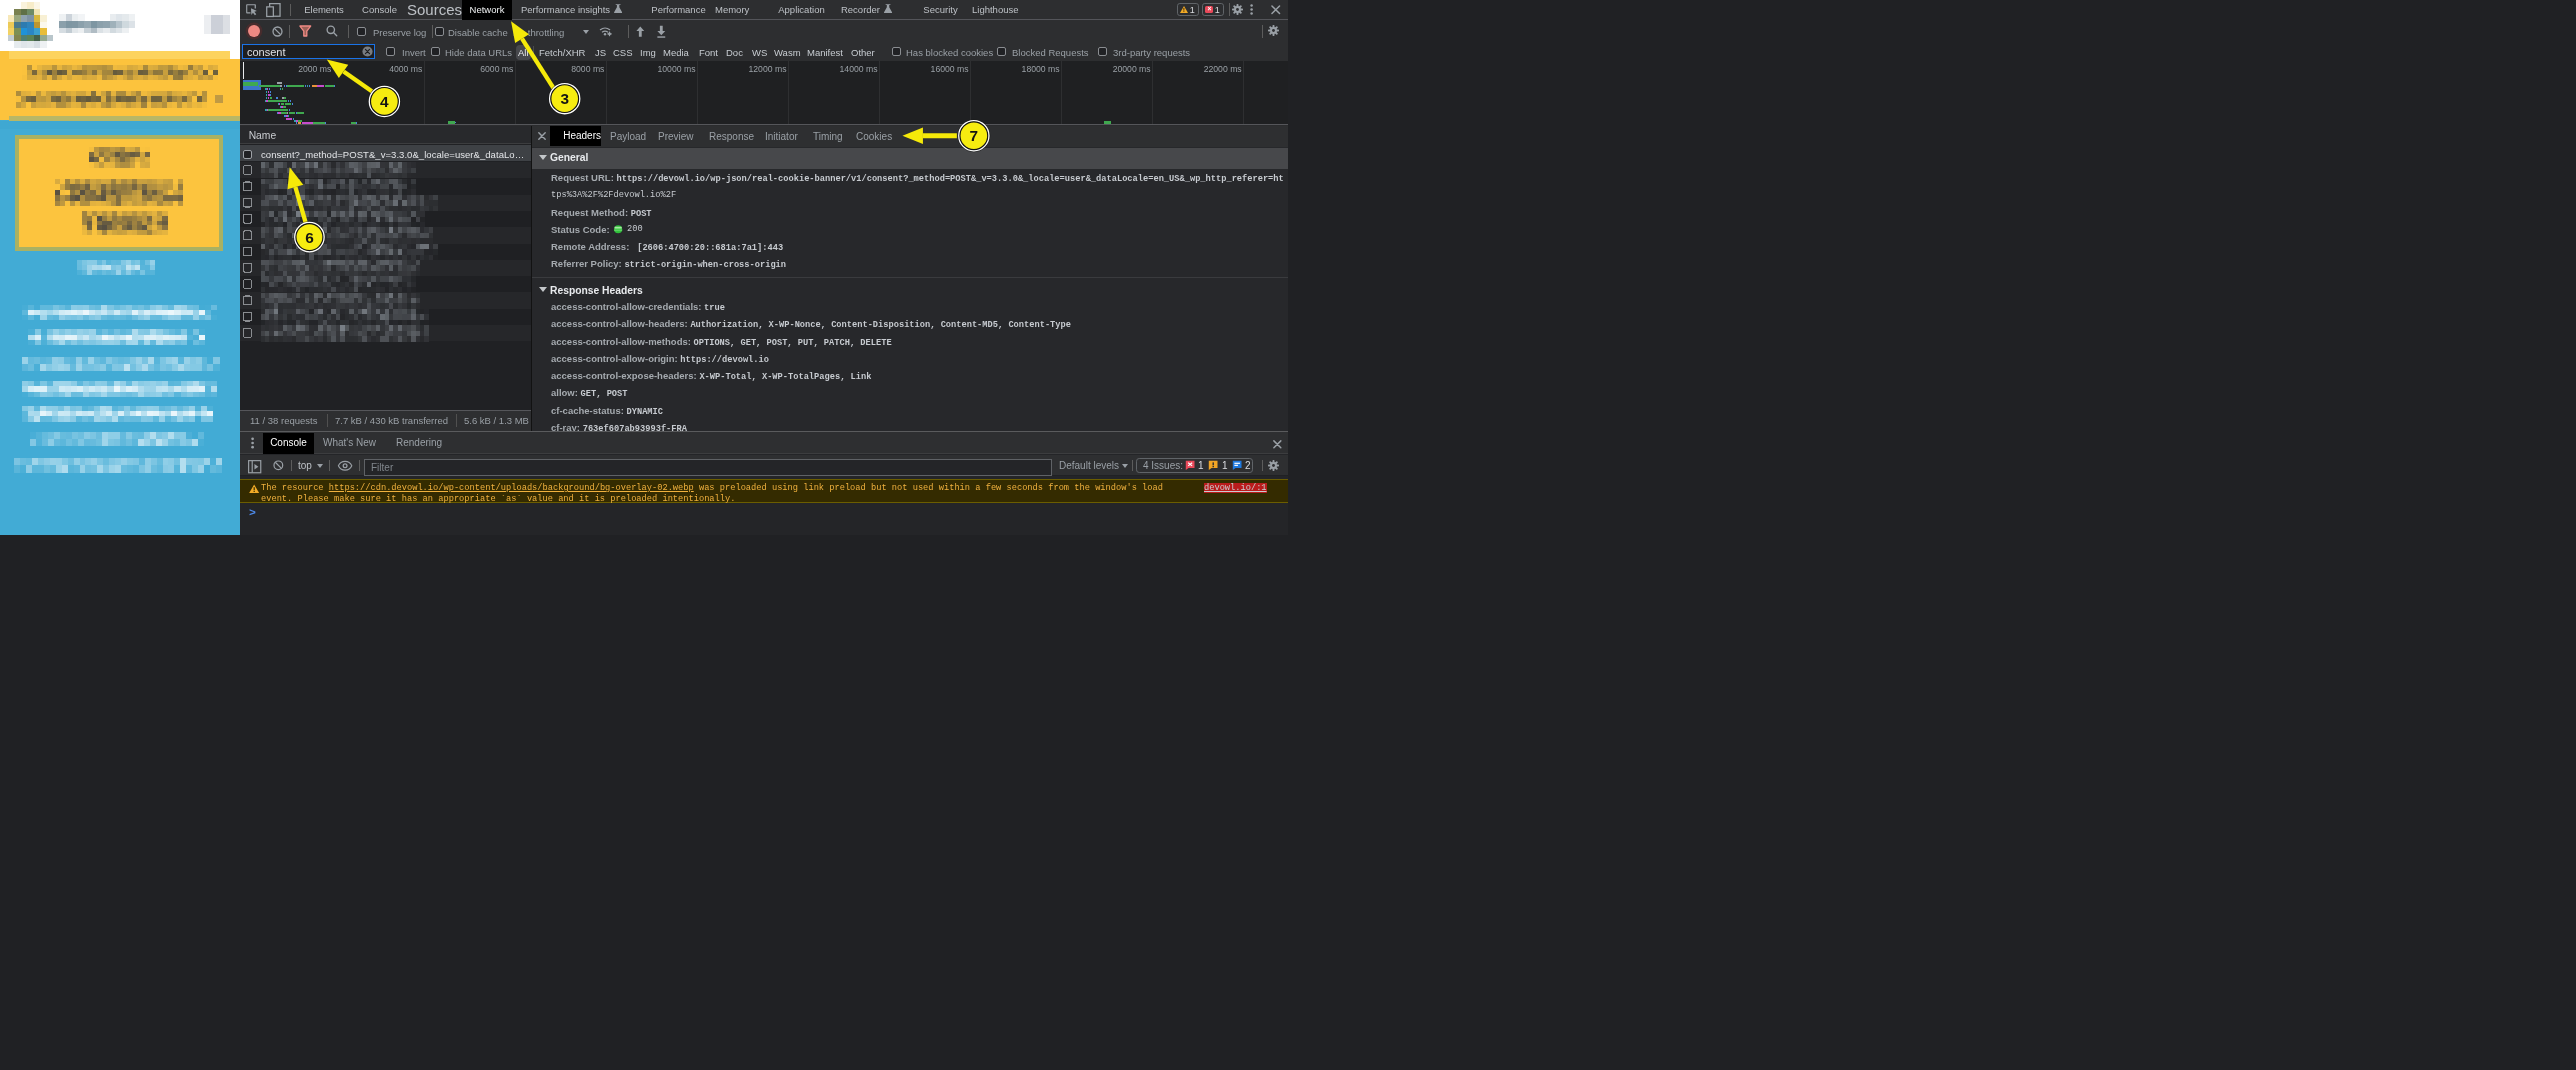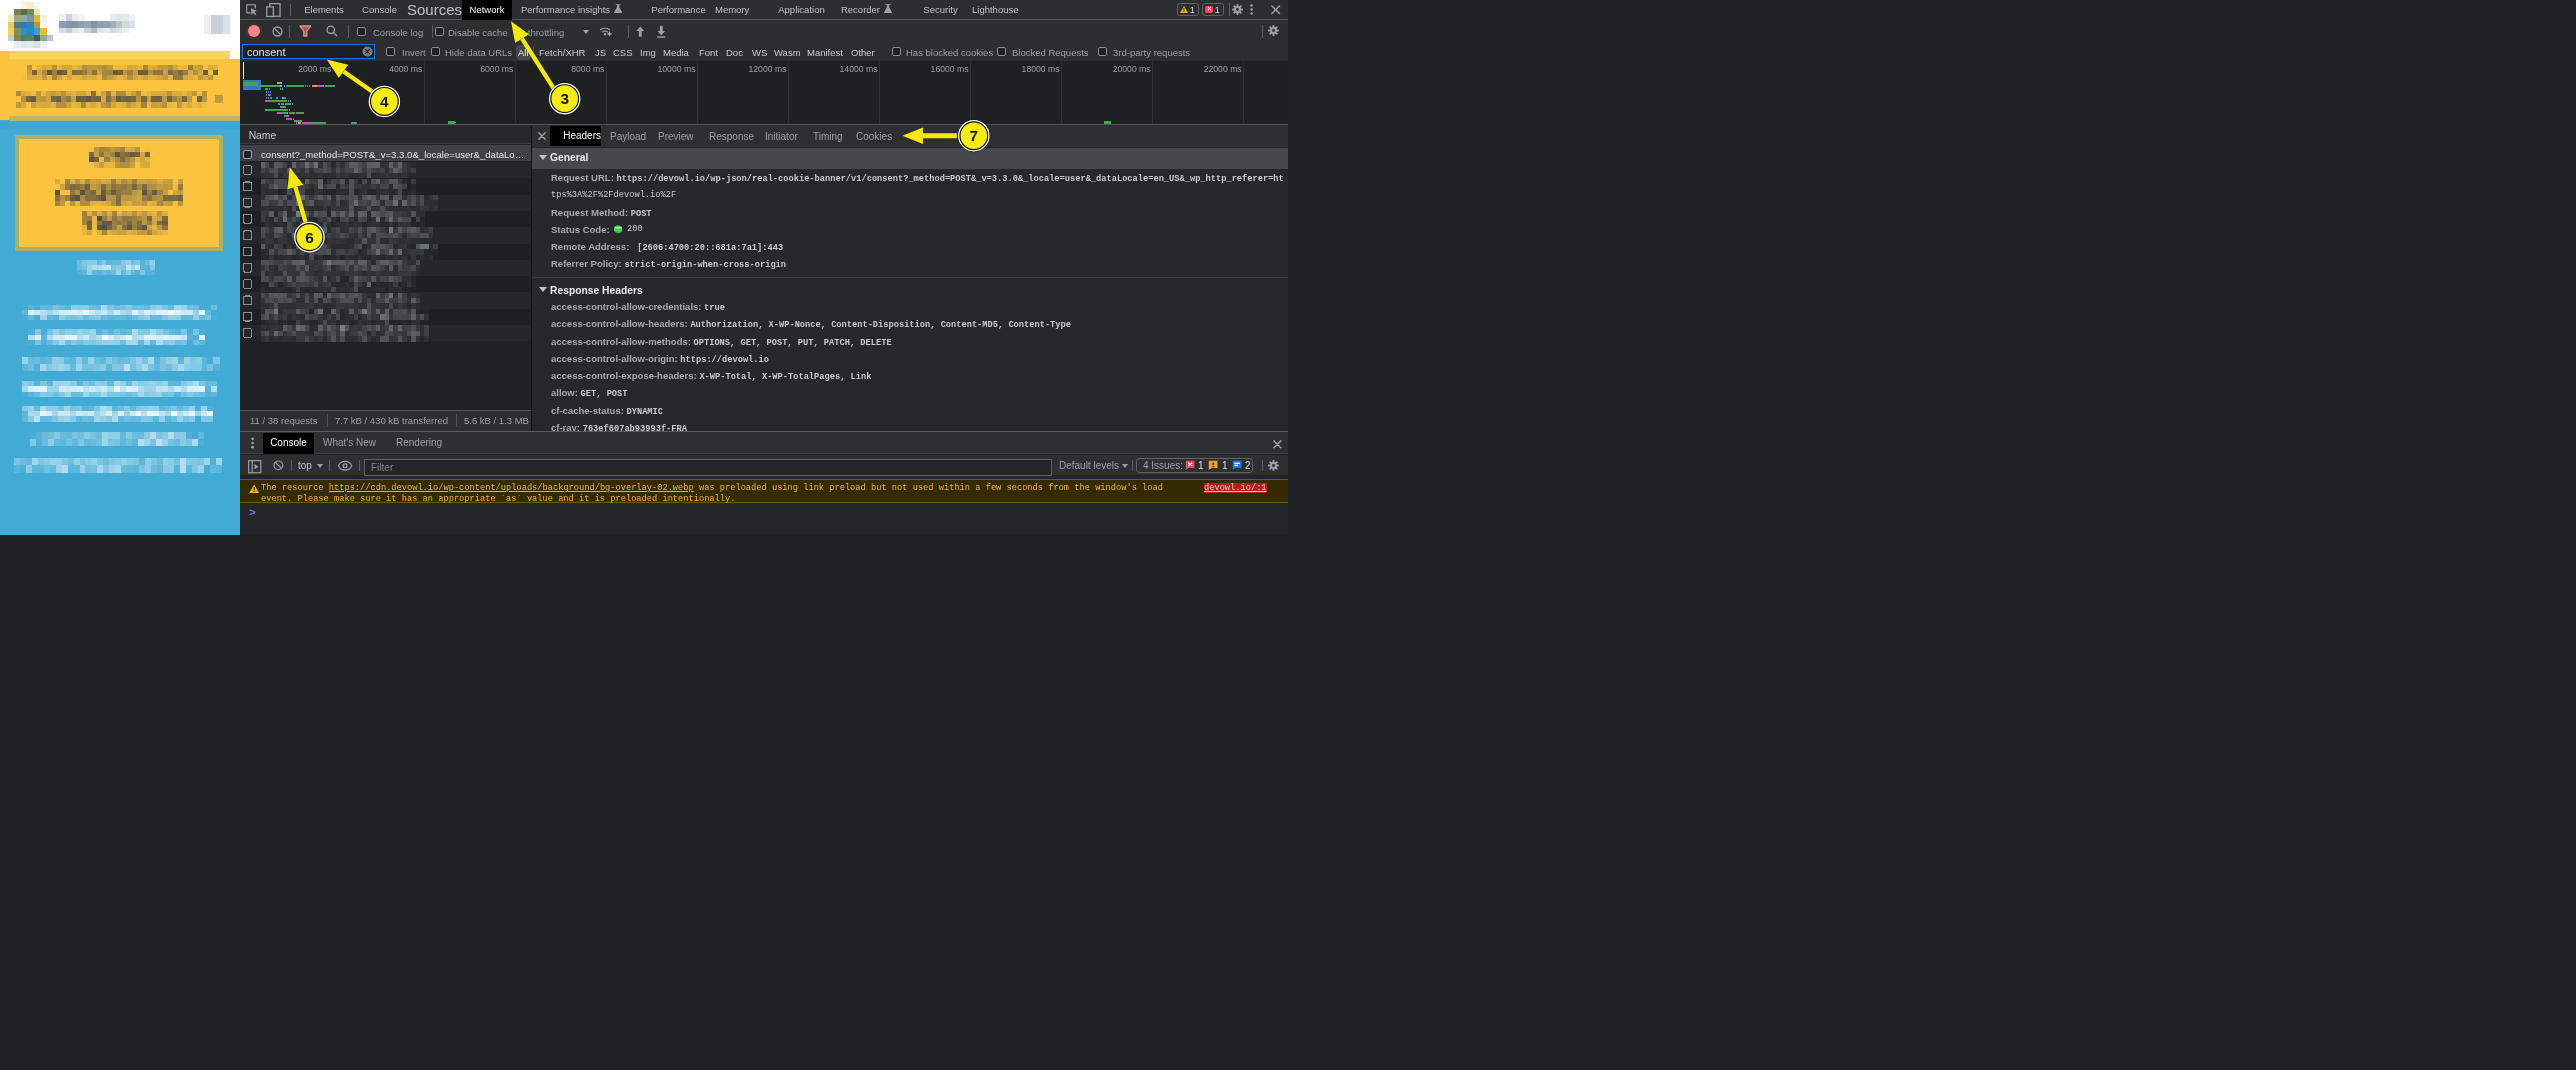--- a/index.html
+++ b/index.html
@@ -1270,21 +1270,21 @@
     <div class="sep" style="left:289px;top:24.5px;height:13.4px"></div>
     <svg class="abs" style="left:299px;top:25px" width="12.6" height="12" viewBox="0 0 16 15">
 <path d="M1.2 1.2h13.6L9.9 7.6v6.2H6.1V7.6z" fill="#9c6158" stroke="#f08a84" stroke-width="1.7" stroke-linejoin="round"></path>
     </svg>
     <svg class="abs" style="left:326px;top:25px" width="12" height="12" viewBox="0 0 15 15">
 <circle cx="6" cy="6" r="4.6" fill="none" stroke="#9aa0a6" stroke-width="1.7"></circle>
 <path d="M9.4 9.4l4 4" stroke="#9aa0a6" stroke-width="1.7" stroke-linecap="round"></path>
     </svg>
     <div class="sep" style="left:348px;top:24.5px;height:13.4px"></div>
     <div class="cb" style="left:357px;top:27px"></div>
-    <div class="abs g" style="left:373px;top:26.5px;font-size:9.5px">Console log</div>
+    <div class="abs g" style="left:373px;top:26.5px;font-size:9.5px">Preserve log</div>
     <div class="sep" style="left:432px;top:24.5px;height:13.4px"></div>
     <div class="cb" style="left:435px;top:27px"></div>
     <div class="abs g" style="left:448px;top:26.5px;font-size:9.5px">Disable cache</div>
     <div class="abs g" style="left:513px;top:26.5px;font-size:9.5px">No throttling</div>
     <div class="abs" style="left:583px;top:30px;width:0;height:0;border-left:3.6px solid transparent;border-right:3.6px solid transparent;border-top:4.3px solid #9aa0a6"></div>
     <svg class="abs" style="left:599px;top:25px" width="13.4" height="12.2" viewBox="0 0 20 16">
 <path d="M2 6a11 11 0 0 1 14 0" fill="none" stroke="#9aa0a6" stroke-width="1.7" stroke-linecap="round"></path>
 <path d="M5 9.4a7 7 0 0 1 8 0" fill="none" stroke="#9aa0a6" stroke-width="1.7" stroke-linecap="round"></path>
 <circle cx="9" cy="12.6" r="1.8" fill="#9aa0a6"></circle>
 <circle cx="15.7" cy="12.2" r="2.2" fill="#9aa0a6"></circle>

